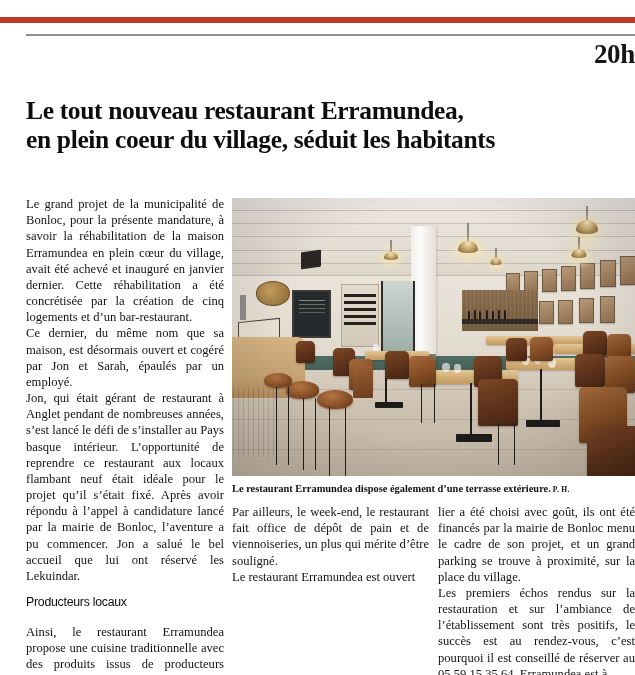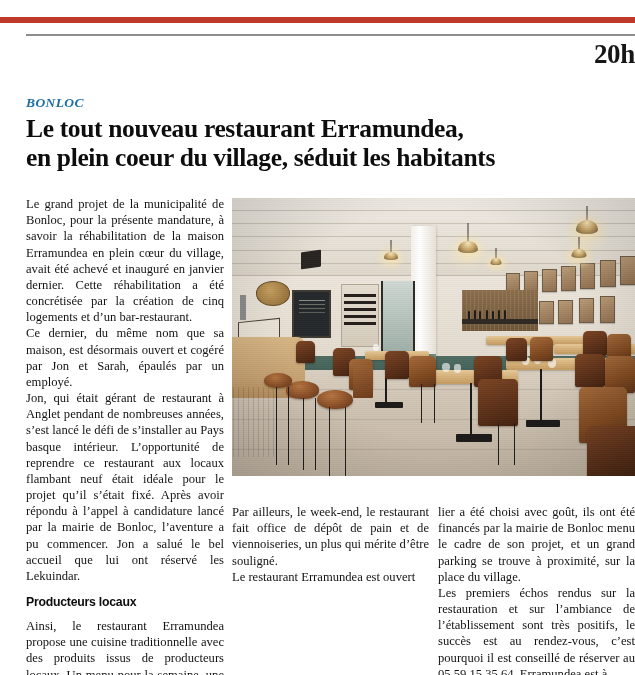--- a/index.html
+++ b/index.html
@@ -167,24 +167,24 @@
     color: #131313;
     text-align: justify;
     text-justify: inter-word;
     margin: 0;
     hyphens: manual;
   }
   p.body + p.body { margin-top: 0; }
 
   .subhead {
     font-family: "Liberation Sans", sans-serif;
-    font-weight: bold;
+    font-weight: normal;
     font-size: 12.3px;
     color: #0d0d0d;
-    margin: 11px 0 9px 0;
+    margin: 11px 0 15px 0;
     letter-spacing: -0.25px;
   }
 
   
   .scene { position:absolute; inset:0; }
 
   
   .ceiling {
     position:absolute; left:0; top:0; width:100%; height:30%;
     background: linear-gradient(180deg,#efeae2 0%,#e6e0d6 60%,#ded6ca 100%);
@@ -389,21 +389,20 @@
 <body>
 
 <div class="top-red-bar"></div>
 <div class="grey-rule"></div>
 
 <div class="section-header">
   <span class="section-time">20h</span>
 </div>
 
 <div class="article">
-  <div class="kicker">BONLOC</div>
   <h1 class="headline">Le tout nouveau restaurant Erramundea,
 en plein coeur du village, séduit les habitants</h1>
 </div>
 
 <div class="body-area">
 
   <div class="col-one">
     <p class="body">Le grand projet de la municipalité de Bonloc, pour la présente mandature, à savoir la réhabilitation de la maison Erramundea en plein cœur du village, avait été achevé et inauguré en janvier dernier. Cette réhabilitation a été concrétisée par la création de cinq logements et d’un bar-restaurant.</p>
     <p class="body">Ce dernier, du même nom que sa maison, est désormais ouvert et cogéré par Jon et Sarah, épaulés par un employé.</p>
     <p class="body">Jon, qui était gérant de restaurant à Anglet pendant de nombreuses années, s’est lancé le défi de s’installer au Pays basque intérieur. L’opportunité de reprendre ce restaurant aux locaux flambant neuf était idéale pour le projet qu’il s’était fixé. Après avoir répondu à l’appel à candidature lancé par la mairie de Bonloc, l’aventure a pu commencer. Jon a salué le bel accueil que lui ont réservé les Lekuindar.</p>
@@ -546,20 +545,23 @@
         <div class="chair-leg" style="left:17.5%;top:72%;height:26%"></div>
         <div class="chair-leg" style="left:20.5%;top:72%;height:26%"></div>
         <div class="chair-leg" style="left:24%;top:75%;height:25%"></div>
         <div class="chair-leg" style="left:28%;top:75%;height:25%"></div>
 
         <div class="chair" style="left:88%;top:82%;width:14%;height:18%;border-radius:6px 0 0 0"></div>
       </div>
       <div class="photo-grain"></div>
       <div class="photo-vignette"></div>
     </div>
+    <div class="caption">
+      <span>Le restaurant Erramundea dispose également d’une terrasse extérieure.</span><span class="credit">P. H.</span>
+    </div>
   </div>
 
   <div class="col-two">
     <p class="body">Par ailleurs, le week-end, le restaurant fait office de dépôt de pain et de viennoiseries, un plus qui mérite d’être souligné.</p>
     <p class="body">Le restaurant Erramundea est ouvert</p>
   </div>
 
   <div class="col-three">
     <p class="body">lier a été choisi avec goût, ils ont été financés par la mairie de Bonloc menu le cadre de son projet, et un grand parking se trouve à proximité, sur la place du village.</p>
     <p class="body">Les premiers échos rendus sur la restauration et sur l’ambiance de l’établissement sont très positifs, le succès est au rendez-vous, c’est pourquoi il est conseillé de réserver au 05 59 15 35 64. Erramundea est à</p>

